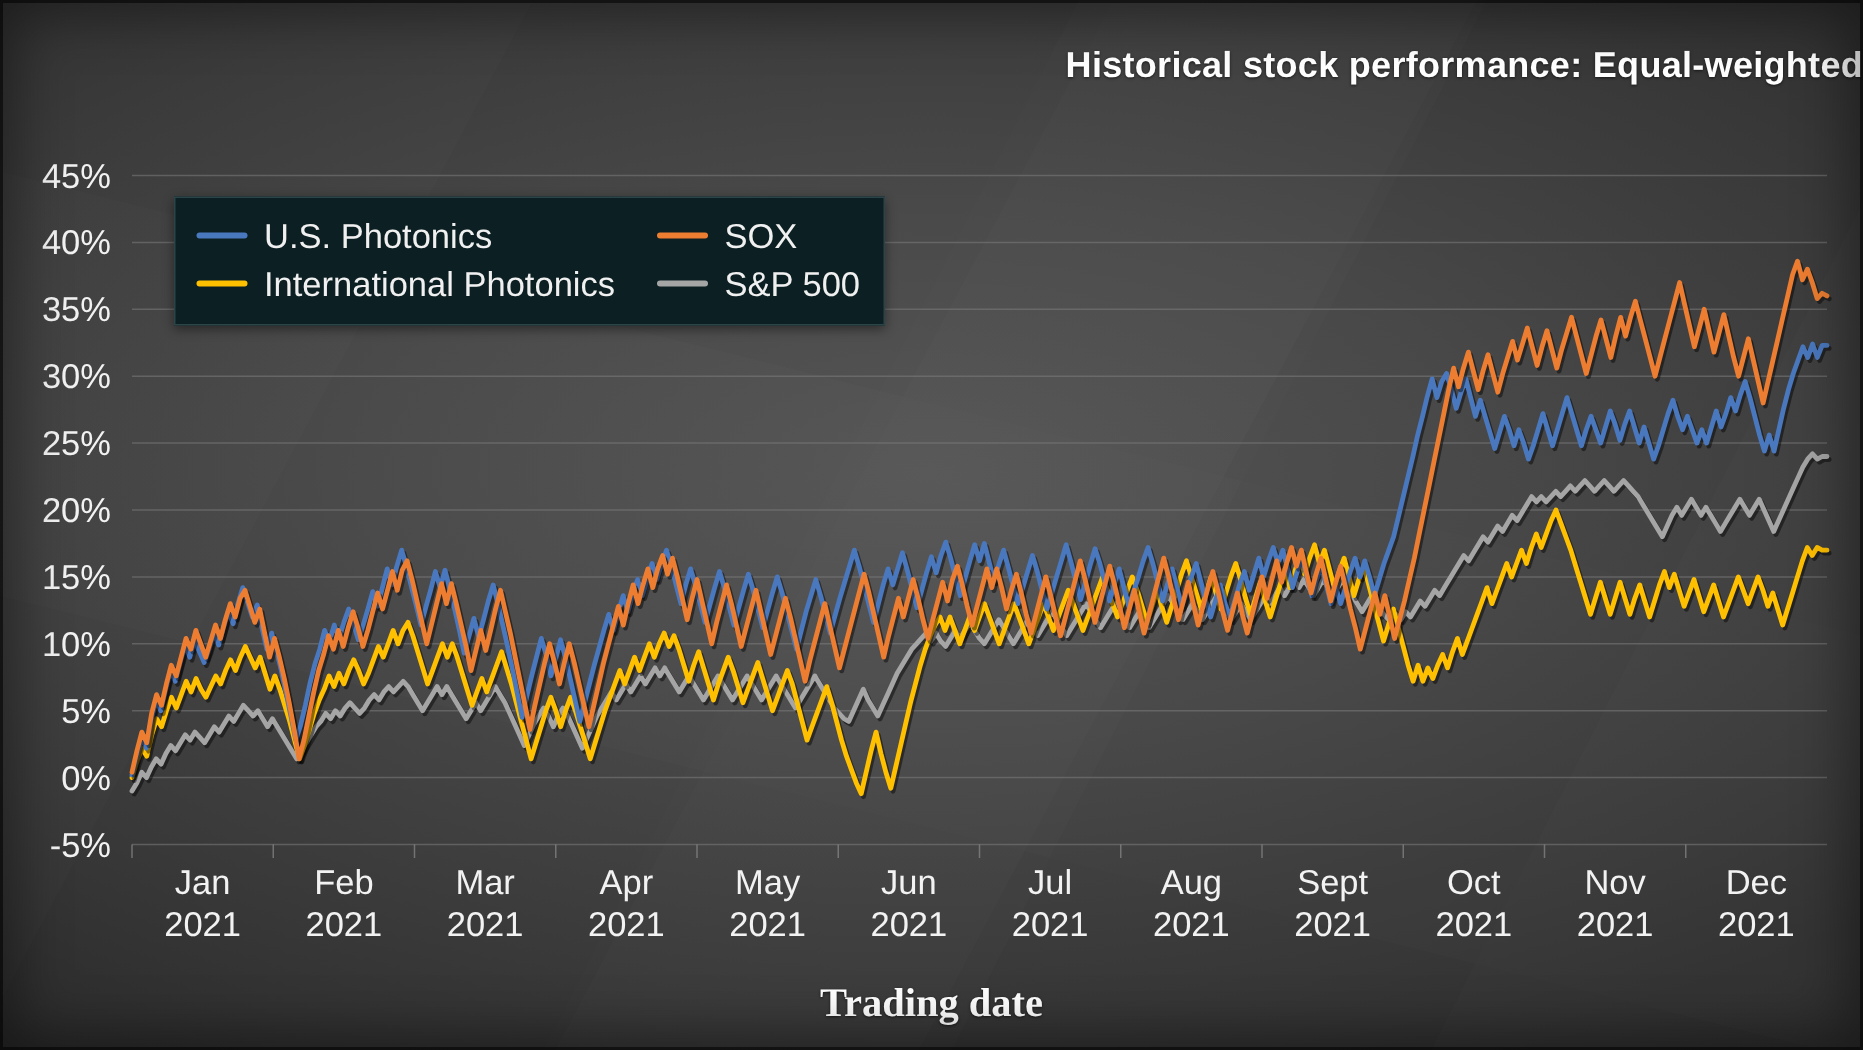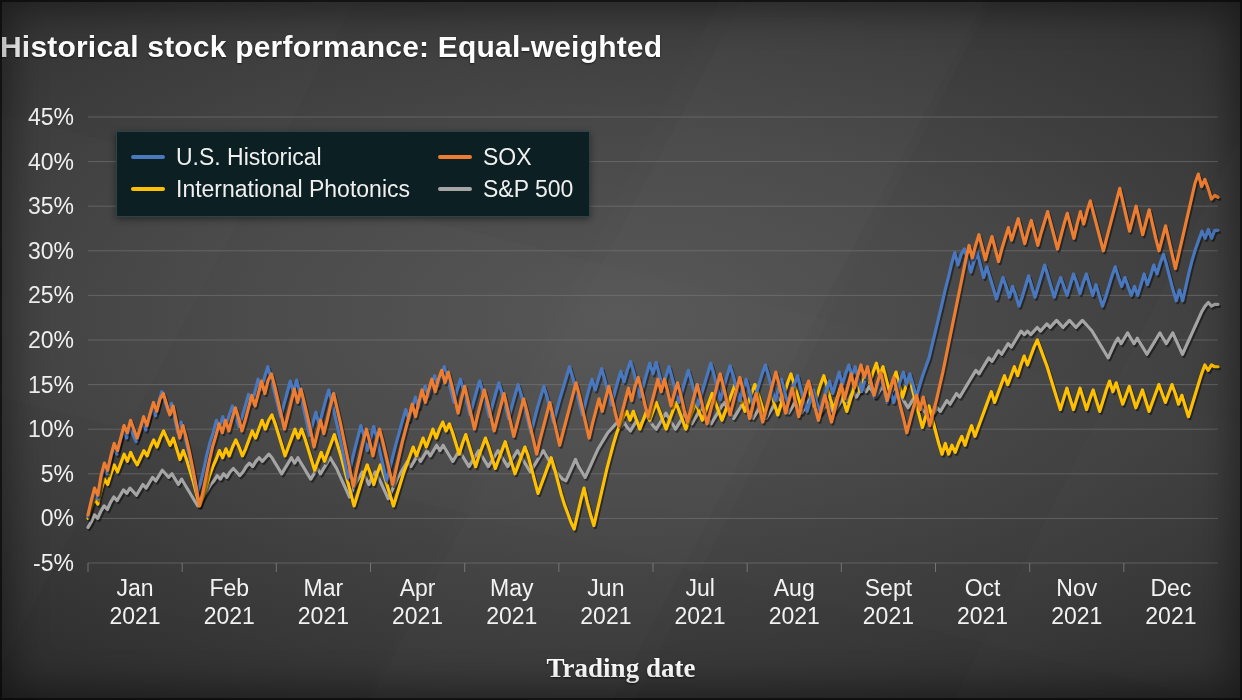--- a/index.html
+++ b/index.html
@@ -43,23 +43,23 @@
     inset: 0;
     pointer-events: none;
     box-shadow: inset 0 0 0 2px rgba(0,0,0,.55),
                 inset 0 0 36px 10px rgba(0,0,0,.40);
   }
 
   #chart-title {
     position: absolute;
     left: 0; right: 0;
     top: 30px;
-    text-align: left;
+    text-align: right;
     color: #ffffff;
-    font-size: 30px;
+    font-size: 24px;
     font-weight: bold;
     letter-spacing: .2px;
     text-shadow: 0 1px 2px rgba(0,0,0,.6);
   }
 
   #plot-svg {
     position: absolute;
     left: 0;
     top: 0;
   }
@@ -222,21 +222,21 @@
         <polyline points="88.00,516.62 91.21,504.13 94.42,491.64 97.63,498.78 100.84,480.04 104.05,466.66 107.26,473.80 110.47,459.53 113.68,447.04 116.89,454.18 120.10,441.69 123.31,430.09 126.52,438.12 129.73,426.52 132.94,434.55 136.15,441.69 139.36,432.77 142.57,422.06 145.78,430.09 148.99,418.50 152.20,407.79 155.41,415.82 158.63,402.44 161.84,391.74 165.05,401.55 168.26,411.36 171.47,403.33 174.68,418.50 177.89,432.77 181.10,422.06 184.31,433.66 187.52,447.04 190.73,462.20 193.94,477.37 197.15,493.42 200.36,483.61 203.57,470.23 206.78,455.07 209.99,442.58 213.20,432.77 216.41,420.28 219.62,427.42 222.83,416.71 226.04,425.63 229.25,414.93 232.46,406.01 235.67,415.82 238.88,426.52 242.09,416.71 245.30,406.01 248.51,394.41 251.72,404.22 254.93,391.74 258.14,379.25 261.35,389.95 264.56,377.46 267.77,366.76 270.98,377.46 274.19,390.84 277.40,403.33 280.61,416.71 283.82,405.12 287.03,393.52 290.24,381.03 293.45,391.74 296.66,380.14 299.88,392.63 303.09,406.01 306.30,420.28 309.51,435.44 312.72,423.85 315.93,412.25 319.14,424.74 322.35,413.14 325.56,400.66 328.77,389.95 331.98,402.44 335.19,416.71 338.40,430.98 341.61,446.15 344.82,462.20 348.03,478.26 351.24,463.99 354.45,450.61 357.66,438.12 360.87,425.63 364.08,436.34 367.29,450.61 370.50,439.01 373.71,426.52 376.92,438.12 380.13,452.39 383.34,466.66 386.55,480.94 389.76,468.45 392.97,455.96 396.18,443.47 399.39,431.88 402.60,420.28 405.81,409.58 409.02,420.28 412.23,407.79 415.44,397.09 418.65,407.79 421.86,396.20 425.07,386.38 428.28,397.09 431.49,386.38 434.70,375.68 437.91,386.38 441.13,375.68 444.34,366.76 447.55,377.46 450.76,389.95 453.97,402.44 457.18,389.95 460.39,379.25 463.60,389.95 466.81,402.44 470.02,414.93 473.23,403.33 476.44,391.74 479.65,381.03 482.86,391.74 486.07,404.22 489.28,416.71 492.49,405.12 495.70,393.52 498.91,382.82 502.12,393.52 505.33,406.01 508.54,418.50 511.75,406.90 514.96,395.30 518.17,384.60 521.38,395.30 524.59,407.79 527.80,420.28 531.01,432.77 534.22,420.28 537.43,407.79 540.64,397.09 543.85,386.38 547.06,397.09 550.27,409.58 553.48,422.06 556.69,410.47 559.90,398.87 563.11,388.17 566.32,377.46 569.53,366.76 572.74,377.46 575.95,389.95 579.16,402.44 582.38,414.93 585.59,402.44 588.80,389.95 592.01,379.25 595.22,389.95 598.43,379.25 601.64,368.54 604.85,380.14 608.06,392.63 611.27,405.12 614.48,393.52 617.69,381.92 620.90,371.22 624.11,381.92 627.32,370.33 630.53,361.41 633.74,372.11 636.95,384.60 640.16,397.09 643.37,385.49 646.58,373.90 649.79,363.19 653.00,373.90 656.21,362.30 659.42,374.79 662.63,387.28 665.84,376.57 669.05,366.76 672.26,378.36 675.47,390.84 678.68,402.44 681.89,391.74 685.10,381.03 688.31,370.33 691.52,381.03 694.73,393.52 697.94,406.01 701.15,395.30 704.36,384.60 707.57,373.90 710.78,363.19 713.99,374.79 717.20,387.28 720.41,399.76 723.63,388.17 726.84,376.57 730.05,365.87 733.26,375.68 736.47,388.17 739.68,400.66 742.89,389.95 746.10,379.25 749.31,391.74 752.52,404.22 755.73,394.41 758.94,384.60 762.15,373.90 765.36,364.98 768.57,375.68 771.78,388.17 774.99,400.66 778.20,389.95 781.41,379.25 784.62,391.74 787.83,404.22 791.04,395.30 794.25,384.60 797.46,375.68 800.67,388.17 803.88,400.66 807.09,411.36 810.30,400.66 813.51,389.95 816.72,402.44 819.93,411.36 823.14,400.66 826.35,389.95 829.56,381.03 832.77,393.52 835.98,382.82 839.19,372.11 842.40,384.60 845.61,373.90 848.82,364.98 852.03,375.68 855.24,366.76 858.45,379.25 861.66,391.74 864.88,381.03 868.09,372.11 871.30,384.60 874.51,397.09 877.72,386.38 880.93,377.46 884.14,389.95 887.35,402.44 890.56,391.74 893.77,402.44 896.98,391.74 900.19,381.03 903.40,372.11 906.61,384.60 909.82,373.90 913.03,384.60 916.24,397.09 919.45,386.38 922.66,375.68 925.87,366.76 929.08,357.84 932.29,344.46 935.50,331.08 938.71,317.70 941.92,304.32 945.13,290.05 948.34,277.56 951.55,264.18 954.76,252.58 957.97,265.07 961.18,254.37 964.39,249.02 967.60,259.72 970.81,272.21 974.02,261.50 977.23,252.58 980.44,265.07 983.65,277.56 986.86,266.86 990.07,277.56 993.28,288.26 996.49,298.97 999.70,288.26 1002.91,277.56 1006.13,286.48 1009.34,297.18 1012.55,286.48 1015.76,295.40 1018.97,306.10 1022.18,297.18 1025.39,286.48 1028.60,275.78 1031.81,286.48 1035.02,297.18 1038.23,286.48 1041.44,275.78 1044.65,265.07 1047.86,275.78 1051.07,286.48 1054.28,297.18 1057.49,286.48 1060.70,277.56 1063.91,286.48 1067.12,295.40 1070.33,284.70 1073.54,273.99 1076.75,282.91 1079.96,293.62 1083.17,282.91 1086.38,273.99 1089.59,284.70 1092.80,295.40 1096.01,284.70 1099.22,295.40 1102.43,306.10 1105.64,297.18 1108.85,286.48 1112.06,275.78 1115.27,266.86 1118.48,277.56 1121.69,286.48 1124.90,277.56 1128.11,286.48 1131.32,295.40 1134.53,286.48 1137.74,295.40 1140.95,284.70 1144.16,273.99 1147.38,284.70 1150.59,275.78 1153.80,265.07 1157.01,273.99 1160.22,263.29 1163.43,254.37 1166.64,265.07 1169.85,277.56 1173.06,290.05 1176.27,300.75 1179.48,290.05 1182.69,300.75 1185.90,286.48 1189.11,272.21 1192.32,259.72 1195.53,249.02 1198.74,240.10 1201.95,231.18 1205.16,238.31 1208.37,229.39 1211.58,238.31 1214.79,230.28 1218.00,230.28" class="series-path" stroke="rgba(0,0,0,0.45)" stroke-width="5" transform="translate(1.5,2)"></polyline>
         <polyline points="88.00,516.62 91.21,504.13 94.42,491.64 97.63,498.78 100.84,480.04 104.05,466.66 107.26,473.80 110.47,459.53 113.68,447.04 116.89,454.18 120.10,441.69 123.31,430.09 126.52,438.12 129.73,426.52 132.94,434.55 136.15,441.69 139.36,432.77 142.57,422.06 145.78,430.09 148.99,418.50 152.20,407.79 155.41,415.82 158.63,402.44 161.84,391.74 165.05,401.55 168.26,411.36 171.47,403.33 174.68,418.50 177.89,432.77 181.10,422.06 184.31,433.66 187.52,447.04 190.73,462.20 193.94,477.37 197.15,493.42 200.36,483.61 203.57,470.23 206.78,455.07 209.99,442.58 213.20,432.77 216.41,420.28 219.62,427.42 222.83,416.71 226.04,425.63 229.25,414.93 232.46,406.01 235.67,415.82 238.88,426.52 242.09,416.71 245.30,406.01 248.51,394.41 251.72,404.22 254.93,391.74 258.14,379.25 261.35,389.95 264.56,377.46 267.77,366.76 270.98,377.46 274.19,390.84 277.40,403.33 280.61,416.71 283.82,405.12 287.03,393.52 290.24,381.03 293.45,391.74 296.66,380.14 299.88,392.63 303.09,406.01 306.30,420.28 309.51,435.44 312.72,423.85 315.93,412.25 319.14,424.74 322.35,413.14 325.56,400.66 328.77,389.95 331.98,402.44 335.19,416.71 338.40,430.98 341.61,446.15 344.82,462.20 348.03,478.26 351.24,463.99 354.45,450.61 357.66,438.12 360.87,425.63 364.08,436.34 367.29,450.61 370.50,439.01 373.71,426.52 376.92,438.12 380.13,452.39 383.34,466.66 386.55,480.94 389.76,468.45 392.97,455.96 396.18,443.47 399.39,431.88 402.60,420.28 405.81,409.58 409.02,420.28 412.23,407.79 415.44,397.09 418.65,407.79 421.86,396.20 425.07,386.38 428.28,397.09 431.49,386.38 434.70,375.68 437.91,386.38 441.13,375.68 444.34,366.76 447.55,377.46 450.76,389.95 453.97,402.44 457.18,389.95 460.39,379.25 463.60,389.95 466.81,402.44 470.02,414.93 473.23,403.33 476.44,391.74 479.65,381.03 482.86,391.74 486.07,404.22 489.28,416.71 492.49,405.12 495.70,393.52 498.91,382.82 502.12,393.52 505.33,406.01 508.54,418.50 511.75,406.90 514.96,395.30 518.17,384.60 521.38,395.30 524.59,407.79 527.80,420.28 531.01,432.77 534.22,420.28 537.43,407.79 540.64,397.09 543.85,386.38 547.06,397.09 550.27,409.58 553.48,422.06 556.69,410.47 559.90,398.87 563.11,388.17 566.32,377.46 569.53,366.76 572.74,377.46 575.95,389.95 579.16,402.44 582.38,414.93 585.59,402.44 588.80,389.95 592.01,379.25 595.22,389.95 598.43,379.25 601.64,368.54 604.85,380.14 608.06,392.63 611.27,405.12 614.48,393.52 617.69,381.92 620.90,371.22 624.11,381.92 627.32,370.33 630.53,361.41 633.74,372.11 636.95,384.60 640.16,397.09 643.37,385.49 646.58,373.90 649.79,363.19 653.00,373.90 656.21,362.30 659.42,374.79 662.63,387.28 665.84,376.57 669.05,366.76 672.26,378.36 675.47,390.84 678.68,402.44 681.89,391.74 685.10,381.03 688.31,370.33 691.52,381.03 694.73,393.52 697.94,406.01 701.15,395.30 704.36,384.60 707.57,373.90 710.78,363.19 713.99,374.79 717.20,387.28 720.41,399.76 723.63,388.17 726.84,376.57 730.05,365.87 733.26,375.68 736.47,388.17 739.68,400.66 742.89,389.95 746.10,379.25 749.31,391.74 752.52,404.22 755.73,394.41 758.94,384.60 762.15,373.90 765.36,364.98 768.57,375.68 771.78,388.17 774.99,400.66 778.20,389.95 781.41,379.25 784.62,391.74 787.83,404.22 791.04,395.30 794.25,384.60 797.46,375.68 800.67,388.17 803.88,400.66 807.09,411.36 810.30,400.66 813.51,389.95 816.72,402.44 819.93,411.36 823.14,400.66 826.35,389.95 829.56,381.03 832.77,393.52 835.98,382.82 839.19,372.11 842.40,384.60 845.61,373.90 848.82,364.98 852.03,375.68 855.24,366.76 858.45,379.25 861.66,391.74 864.88,381.03 868.09,372.11 871.30,384.60 874.51,397.09 877.72,386.38 880.93,377.46 884.14,389.95 887.35,402.44 890.56,391.74 893.77,402.44 896.98,391.74 900.19,381.03 903.40,372.11 906.61,384.60 909.82,373.90 913.03,384.60 916.24,397.09 919.45,386.38 922.66,375.68 925.87,366.76 929.08,357.84 932.29,344.46 935.50,331.08 938.71,317.70 941.92,304.32 945.13,290.05 948.34,277.56 951.55,264.18 954.76,252.58 957.97,265.07 961.18,254.37 964.39,249.02 967.60,259.72 970.81,272.21 974.02,261.50 977.23,252.58 980.44,265.07 983.65,277.56 986.86,266.86 990.07,277.56 993.28,288.26 996.49,298.97 999.70,288.26 1002.91,277.56 1006.13,286.48 1009.34,297.18 1012.55,286.48 1015.76,295.40 1018.97,306.10 1022.18,297.18 1025.39,286.48 1028.60,275.78 1031.81,286.48 1035.02,297.18 1038.23,286.48 1041.44,275.78 1044.65,265.07 1047.86,275.78 1051.07,286.48 1054.28,297.18 1057.49,286.48 1060.70,277.56 1063.91,286.48 1067.12,295.40 1070.33,284.70 1073.54,273.99 1076.75,282.91 1079.96,293.62 1083.17,282.91 1086.38,273.99 1089.59,284.70 1092.80,295.40 1096.01,284.70 1099.22,295.40 1102.43,306.10 1105.64,297.18 1108.85,286.48 1112.06,275.78 1115.27,266.86 1118.48,277.56 1121.69,286.48 1124.90,277.56 1128.11,286.48 1131.32,295.40 1134.53,286.48 1137.74,295.40 1140.95,284.70 1144.16,273.99 1147.38,284.70 1150.59,275.78 1153.80,265.07 1157.01,273.99 1160.22,263.29 1163.43,254.37 1166.64,265.07 1169.85,277.56 1173.06,290.05 1176.27,300.75 1179.48,290.05 1182.69,300.75 1185.90,286.48 1189.11,272.21 1192.32,259.72 1195.53,249.02 1198.74,240.10 1201.95,231.18 1205.16,238.31 1208.37,229.39 1211.58,238.31 1214.79,230.28 1218.00,230.28" class="series-path" stroke="#4a78be"></polyline>
         <polyline points="88.00,514.83 91.28,500.56 94.55,488.07 97.83,495.21 101.10,475.58 104.38,463.10 107.65,470.23 110.93,455.96 114.20,443.47 117.48,450.61 120.75,438.12 124.03,425.63 127.30,432.77 130.58,420.28 133.86,429.20 137.13,438.12 140.41,427.42 143.68,416.71 146.96,425.63 150.23,413.14 153.51,402.44 156.78,411.36 160.06,398.87 163.33,393.52 166.61,404.22 169.88,414.93 173.16,406.01 176.43,422.06 179.71,438.12 182.99,425.63 186.26,438.12 189.54,452.39 192.81,468.45 196.09,486.29 199.36,505.91 202.64,493.42 205.91,477.37 209.19,461.31 212.46,447.04 215.74,436.34 219.01,423.85 222.29,432.77 225.57,420.28 228.84,430.98 232.12,418.50 235.39,407.79 238.67,418.50 241.94,430.98 245.22,420.28 248.49,407.79 251.77,395.30 255.04,406.01 258.32,393.52 261.59,381.03 264.87,393.52 268.14,380.14 271.42,373.90 274.70,386.38 277.97,400.66 281.25,414.93 284.52,429.20 287.80,415.82 291.07,402.44 294.35,389.06 297.62,402.44 300.90,389.06 304.17,402.44 307.45,416.71 310.72,430.98 314.00,447.04 317.28,433.66 320.55,420.28 323.83,433.66 327.10,420.28 330.38,406.01 333.65,393.52 336.93,407.79 340.20,422.06 343.48,438.12 346.75,454.18 350.03,470.23 353.30,486.29 356.58,470.23 359.86,455.96 363.13,441.69 366.41,429.20 369.68,441.69 372.96,455.96 376.23,441.69 379.51,429.20 382.78,441.69 386.06,455.96 389.33,470.23 392.61,484.50 395.88,470.23 399.16,455.96 402.43,441.69 405.71,429.20 408.99,416.71 412.26,404.22 415.54,416.71 418.81,402.44 422.09,389.95 425.36,402.44 428.64,389.95 431.91,379.25 435.19,391.74 438.46,379.25 441.74,370.33 445.01,382.82 448.29,372.11 451.57,384.60 454.84,398.87 458.12,413.14 461.39,398.87 464.67,386.38 467.94,400.66 471.22,414.93 474.49,429.20 477.77,414.93 481.04,402.44 484.32,389.95 487.59,402.44 490.87,416.71 494.14,430.98 497.42,418.50 500.70,406.01 503.97,393.52 507.25,407.79 510.52,422.06 513.80,436.34 517.07,423.85 520.35,411.36 523.62,398.87 526.90,411.36 530.17,425.63 533.45,439.90 536.72,454.18 540.00,439.90 543.28,427.42 546.55,414.93 549.83,402.44 553.10,416.71 556.38,430.98 559.65,445.26 562.93,432.77 566.20,420.28 569.48,407.79 572.75,395.30 576.03,382.82 579.30,395.30 582.58,409.58 585.86,423.85 589.13,438.12 592.41,423.85 595.68,411.36 598.96,398.87 602.23,411.36 605.51,398.87 608.78,386.38 612.06,398.87 615.33,413.14 618.61,425.63 621.88,413.14 625.16,400.66 628.43,388.17 631.71,400.66 634.99,386.38 638.26,377.46 641.54,389.95 644.81,404.22 648.09,416.71 651.36,404.22 654.64,391.74 657.91,379.25 661.19,391.74 664.46,379.25 667.74,391.74 671.01,406.01 674.29,393.52 677.57,382.82 680.84,395.30 684.12,409.58 687.39,422.06 690.67,409.58 693.94,397.09 697.22,384.60 700.49,397.09 703.77,411.36 707.04,423.85 710.32,411.36 713.59,398.87 716.87,386.38 720.14,373.90 723.42,386.38 726.70,400.66 729.97,414.93 733.25,402.44 736.52,389.95 739.80,377.46 743.07,389.95 746.35,404.22 749.62,418.50 752.90,406.01 756.17,393.52 759.45,407.79 762.72,422.06 766.00,409.58 769.28,397.09 772.55,384.60 775.83,372.11 779.10,384.60 782.38,398.87 785.65,413.14 788.93,400.66 792.20,388.17 795.48,402.44 798.75,416.71 802.03,404.22 805.30,391.74 808.58,381.03 811.86,393.52 815.13,407.79 818.41,420.28 821.68,407.79 824.96,395.30 828.23,409.58 831.51,422.06 834.78,409.58 838.06,397.09 841.33,384.60 844.61,398.87 847.88,386.38 851.16,373.90 854.43,388.17 857.71,375.68 860.99,364.98 864.26,377.46 867.54,366.76 870.81,381.03 874.09,395.30 877.36,382.82 880.64,372.11 883.91,386.38 887.19,400.66 890.46,388.17 893.74,377.46 897.01,391.74 900.29,406.01 903.57,418.50 906.84,432.77 910.12,420.28 913.39,407.79 916.67,395.30 919.94,409.58 923.22,397.09 926.49,411.36 929.77,425.63 933.04,413.14 936.32,400.66 939.59,386.38 942.87,372.11 946.14,356.06 949.42,340.00 952.70,323.94 955.97,307.89 959.25,291.83 962.52,275.78 965.80,259.72 969.07,245.45 972.35,257.94 975.62,245.45 978.90,234.74 982.17,247.23 985.45,259.72 988.72,247.23 992.00,236.53 995.28,249.02 998.55,261.50 1001.83,249.02 1005.10,238.31 1008.38,227.61 1011.65,240.10 1014.93,229.39 1018.20,218.69 1021.48,231.18 1024.75,243.66 1028.03,231.18 1031.30,220.47 1034.58,232.96 1037.86,245.45 1041.13,232.96 1044.41,222.26 1047.68,211.55 1050.96,224.04 1054.23,236.53 1057.51,249.02 1060.78,236.53 1064.06,224.04 1067.33,213.34 1070.61,225.82 1073.88,238.31 1077.16,224.04 1080.43,211.55 1083.71,224.04 1086.99,211.55 1090.26,200.85 1093.54,213.34 1096.81,225.82 1100.09,238.31 1103.36,250.80 1106.64,238.31 1109.91,225.82 1113.19,213.34 1116.46,200.85 1119.74,188.36 1123.01,202.63 1126.29,216.90 1129.57,231.18 1132.84,218.69 1136.12,206.20 1139.39,220.47 1142.67,234.74 1145.94,222.26 1149.22,209.77 1152.49,224.04 1155.77,238.31 1159.04,250.80 1162.32,238.31 1165.59,225.82 1168.87,240.10 1172.14,254.37 1175.42,268.64 1178.70,254.37 1181.97,240.10 1185.25,225.82 1188.52,211.55 1191.80,197.28 1195.07,183.01 1198.35,174.09 1201.62,186.58 1204.90,179.44 1208.17,188.36 1211.45,199.06 1214.72,195.50 1218.00,197.28" class="series-path" stroke="rgba(0,0,0,0.45)" stroke-width="5" transform="translate(1.5,2)"></polyline>
         <polyline points="88.00,514.83 91.28,500.56 94.55,488.07 97.83,495.21 101.10,475.58 104.38,463.10 107.65,470.23 110.93,455.96 114.20,443.47 117.48,450.61 120.75,438.12 124.03,425.63 127.30,432.77 130.58,420.28 133.86,429.20 137.13,438.12 140.41,427.42 143.68,416.71 146.96,425.63 150.23,413.14 153.51,402.44 156.78,411.36 160.06,398.87 163.33,393.52 166.61,404.22 169.88,414.93 173.16,406.01 176.43,422.06 179.71,438.12 182.99,425.63 186.26,438.12 189.54,452.39 192.81,468.45 196.09,486.29 199.36,505.91 202.64,493.42 205.91,477.37 209.19,461.31 212.46,447.04 215.74,436.34 219.01,423.85 222.29,432.77 225.57,420.28 228.84,430.98 232.12,418.50 235.39,407.79 238.67,418.50 241.94,430.98 245.22,420.28 248.49,407.79 251.77,395.30 255.04,406.01 258.32,393.52 261.59,381.03 264.87,393.52 268.14,380.14 271.42,373.90 274.70,386.38 277.97,400.66 281.25,414.93 284.52,429.20 287.80,415.82 291.07,402.44 294.35,389.06 297.62,402.44 300.90,389.06 304.17,402.44 307.45,416.71 310.72,430.98 314.00,447.04 317.28,433.66 320.55,420.28 323.83,433.66 327.10,420.28 330.38,406.01 333.65,393.52 336.93,407.79 340.20,422.06 343.48,438.12 346.75,454.18 350.03,470.23 353.30,486.29 356.58,470.23 359.86,455.96 363.13,441.69 366.41,429.20 369.68,441.69 372.96,455.96 376.23,441.69 379.51,429.20 382.78,441.69 386.06,455.96 389.33,470.23 392.61,484.50 395.88,470.23 399.16,455.96 402.43,441.69 405.71,429.20 408.99,416.71 412.26,404.22 415.54,416.71 418.81,402.44 422.09,389.95 425.36,402.44 428.64,389.95 431.91,379.25 435.19,391.74 438.46,379.25 441.74,370.33 445.01,382.82 448.29,372.11 451.57,384.60 454.84,398.87 458.12,413.14 461.39,398.87 464.67,386.38 467.94,400.66 471.22,414.93 474.49,429.20 477.77,414.93 481.04,402.44 484.32,389.95 487.59,402.44 490.87,416.71 494.14,430.98 497.42,418.50 500.70,406.01 503.97,393.52 507.25,407.79 510.52,422.06 513.80,436.34 517.07,423.85 520.35,411.36 523.62,398.87 526.90,411.36 530.17,425.63 533.45,439.90 536.72,454.18 540.00,439.90 543.28,427.42 546.55,414.93 549.83,402.44 553.10,416.71 556.38,430.98 559.65,445.26 562.93,432.77 566.20,420.28 569.48,407.79 572.75,395.30 576.03,382.82 579.30,395.30 582.58,409.58 585.86,423.85 589.13,438.12 592.41,423.85 595.68,411.36 598.96,398.87 602.23,411.36 605.51,398.87 608.78,386.38 612.06,398.87 615.33,413.14 618.61,425.63 621.88,413.14 625.16,400.66 628.43,388.17 631.71,400.66 634.99,386.38 638.26,377.46 641.54,389.95 644.81,404.22 648.09,416.71 651.36,404.22 654.64,391.74 657.91,379.25 661.19,391.74 664.46,379.25 667.74,391.74 671.01,406.01 674.29,393.52 677.57,382.82 680.84,395.30 684.12,409.58 687.39,422.06 690.67,409.58 693.94,397.09 697.22,384.60 700.49,397.09 703.77,411.36 707.04,423.85 710.32,411.36 713.59,398.87 716.87,386.38 720.14,373.90 723.42,386.38 726.70,400.66 729.97,414.93 733.25,402.44 736.52,389.95 739.80,377.46 743.07,389.95 746.35,404.22 749.62,418.50 752.90,406.01 756.17,393.52 759.45,407.79 762.72,422.06 766.00,409.58 769.28,397.09 772.55,384.60 775.83,372.11 779.10,384.60 782.38,398.87 785.65,413.14 788.93,400.66 792.20,388.17 795.48,402.44 798.75,416.71 802.03,404.22 805.30,391.74 808.58,381.03 811.86,393.52 815.13,407.79 818.41,420.28 821.68,407.79 824.96,395.30 828.23,409.58 831.51,422.06 834.78,409.58 838.06,397.09 841.33,384.60 844.61,398.87 847.88,386.38 851.16,373.90 854.43,388.17 857.71,375.68 860.99,364.98 864.26,377.46 867.54,366.76 870.81,381.03 874.09,395.30 877.36,382.82 880.64,372.11 883.91,386.38 887.19,400.66 890.46,388.17 893.74,377.46 897.01,391.74 900.29,406.01 903.57,418.50 906.84,432.77 910.12,420.28 913.39,407.79 916.67,395.30 919.94,409.58 923.22,397.09 926.49,411.36 929.77,425.63 933.04,413.14 936.32,400.66 939.59,386.38 942.87,372.11 946.14,356.06 949.42,340.00 952.70,323.94 955.97,307.89 959.25,291.83 962.52,275.78 965.80,259.72 969.07,245.45 972.35,257.94 975.62,245.45 978.90,234.74 982.17,247.23 985.45,259.72 988.72,247.23 992.00,236.53 995.28,249.02 998.55,261.50 1001.83,249.02 1005.10,238.31 1008.38,227.61 1011.65,240.10 1014.93,229.39 1018.20,218.69 1021.48,231.18 1024.75,243.66 1028.03,231.18 1031.30,220.47 1034.58,232.96 1037.86,245.45 1041.13,232.96 1044.41,222.26 1047.68,211.55 1050.96,224.04 1054.23,236.53 1057.51,249.02 1060.78,236.53 1064.06,224.04 1067.33,213.34 1070.61,225.82 1073.88,238.31 1077.16,224.04 1080.43,211.55 1083.71,224.04 1086.99,211.55 1090.26,200.85 1093.54,213.34 1096.81,225.82 1100.09,238.31 1103.36,250.80 1106.64,238.31 1109.91,225.82 1113.19,213.34 1116.46,200.85 1119.74,188.36 1123.01,202.63 1126.29,216.90 1129.57,231.18 1132.84,218.69 1136.12,206.20 1139.39,220.47 1142.67,234.74 1145.94,222.26 1149.22,209.77 1152.49,224.04 1155.77,238.31 1159.04,250.80 1162.32,238.31 1165.59,225.82 1168.87,240.10 1172.14,254.37 1175.42,268.64 1178.70,254.37 1181.97,240.10 1185.25,225.82 1188.52,211.55 1191.80,197.28 1195.07,183.01 1198.35,174.09 1201.62,186.58 1204.90,179.44 1208.17,188.36 1211.45,199.06 1214.72,195.50 1218.00,197.28" class="series-path" stroke="#ed7d31"></polyline>
       </g>
   </svg>
 
   <div id="legend-box">
     <div class="legend-item">
       <span class="legend-swatch" style="background: rgb(74, 120, 190);"></span>
-      <span class="legend-text">U.S. Historical</span>
+      <span class="legend-text">U.S. Photonics</span>
     </div>
     <div class="legend-item">
       <span class="legend-swatch" style="background: rgb(237, 125, 49);"></span>
       <span class="legend-text">SOX</span>
     </div>
     <div class="legend-item">
       <span class="legend-swatch" style="background: rgb(255, 192, 0);"></span>
       <span class="legend-text">International Photonics</span>
     </div>
     <div class="legend-item">

